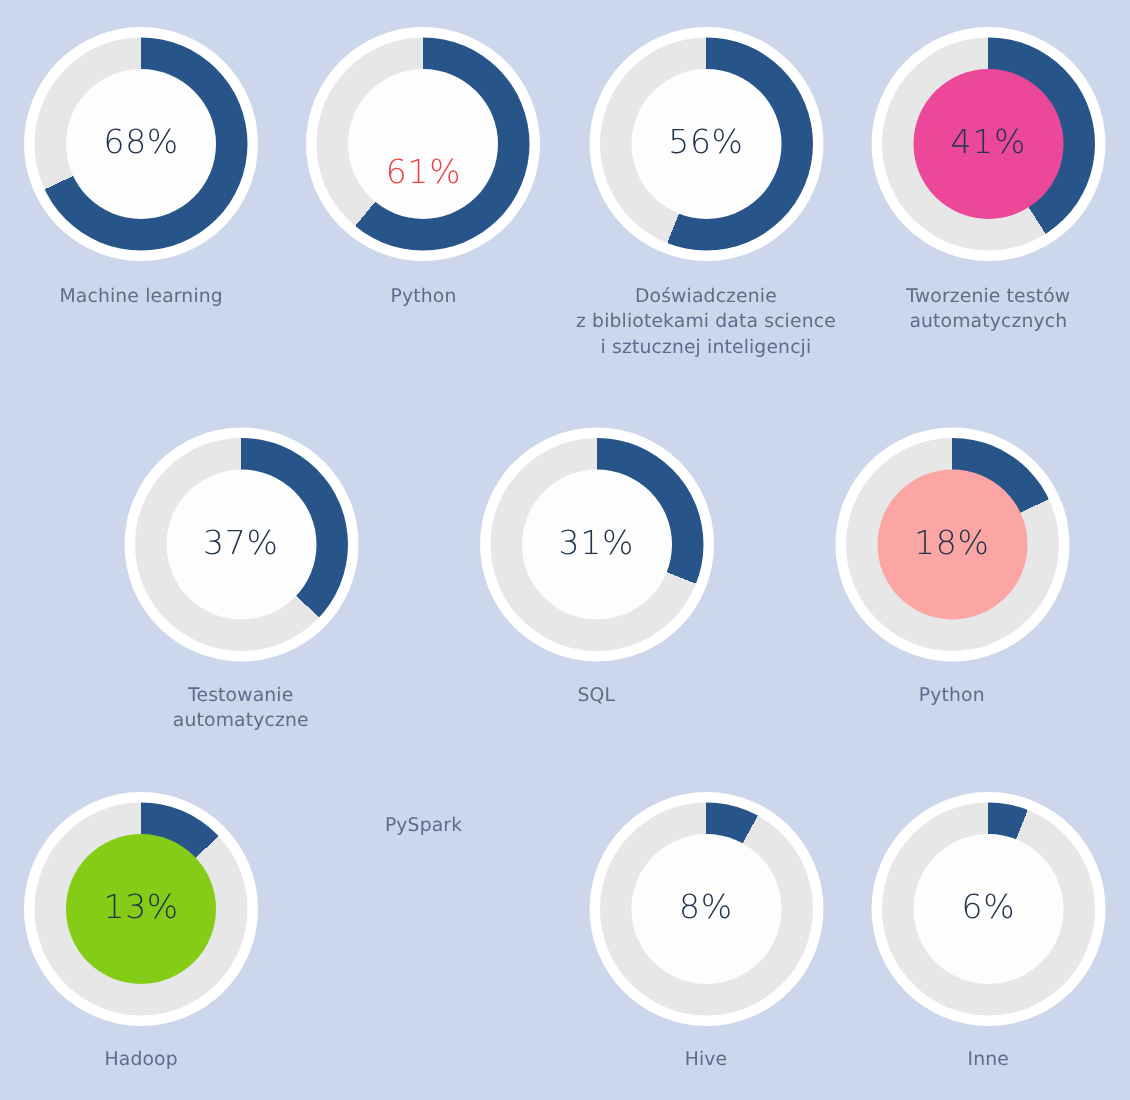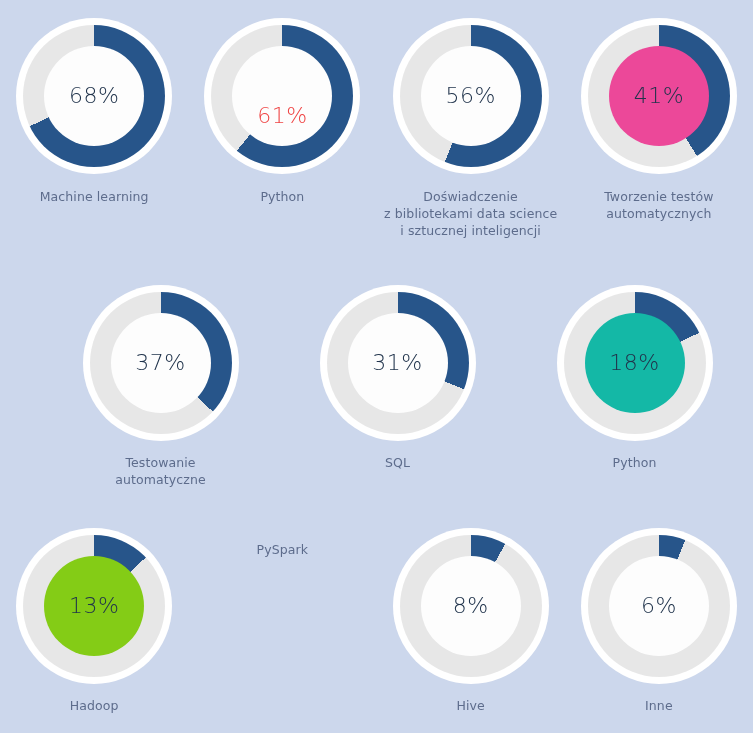--- a/index.html
+++ b/index.html
@@ -174,21 +174,21 @@
           <div class="donut-track" style="background: conic-gradient(rgb(39, 85, 138) 0deg, rgb(39, 85, 138) 111.6deg, rgb(231, 231, 231) 111.6deg, rgb(231, 231, 231) 360deg);"></div>
           <div class="donut-hole" style="background: rgb(253, 253, 253);">
             <span class="donut-value" style="color: rgb(33, 52, 76);">31%</span>
           </div>
         </div>
         <div class="chart-label" style="color: rgb(93, 108, 140);">SQL</div>
       </div>
       <div class="chart-cell">
         <div class="donut" role="img" aria-label="Spark 18%">
           <div class="donut-track" style="background: conic-gradient(rgb(39, 85, 138) 0deg, rgb(39, 85, 138) 64.8deg, rgb(231, 231, 231) 64.8deg, rgb(231, 231, 231) 360deg);"></div>
-          <div class="donut-hole" style="background: #14b8a6;">
+          <div class="donut-hole" style="background: #fca5a5;">
             <span class="donut-value" style="color: rgb(33, 52, 76);">18%</span>
           </div>
         </div>
         <div class="chart-label" style="color: rgb(93, 108, 140);">Python</div>
       </div>
     </div>
     <div class="chart-row row-2">
       <div class="chart-cell">
         <div class="donut" role="img" aria-label="Hadoop 13%">
           <div class="donut-track" style="background: conic-gradient(rgb(39, 85, 138) 0deg, rgb(39, 85, 138) 46.8deg, rgb(231, 231, 231) 46.8deg, rgb(231, 231, 231) 360deg);"></div>

